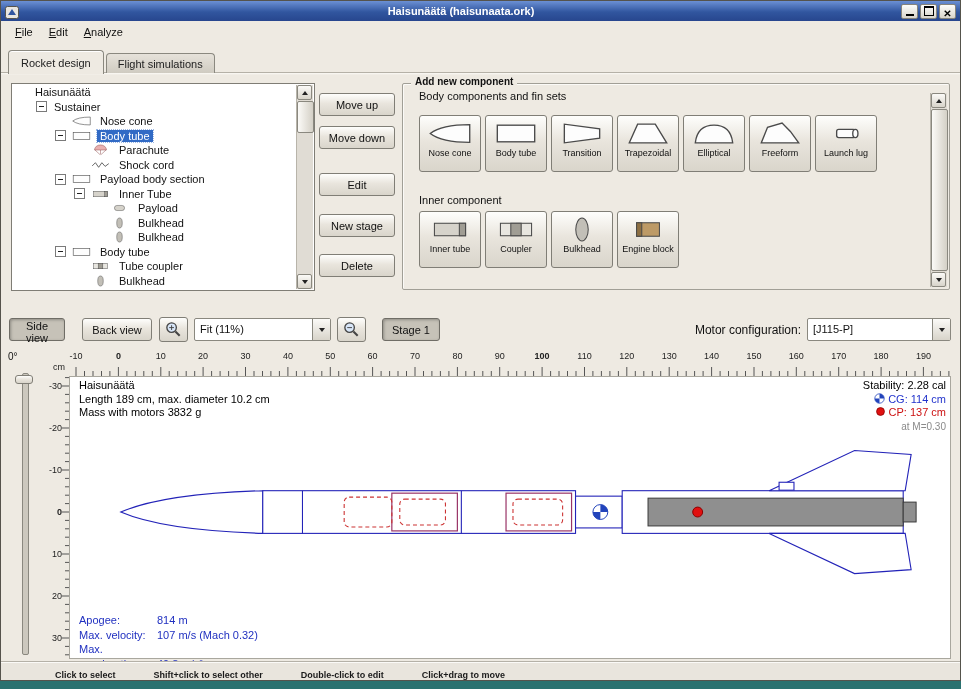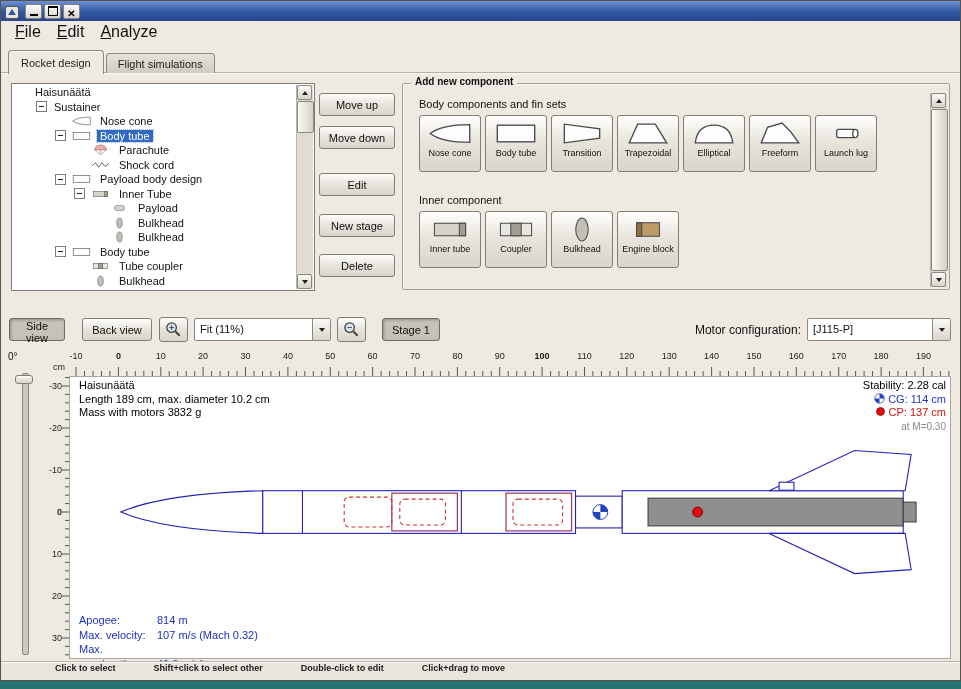--- a/index.html
+++ b/index.html
@@ -14,21 +14,21 @@
   .titlebar .title{flex:1;text-align:center;font-weight:bold;font-size:11px;}
   .winbtn{width:17px;height:15px;margin-left:2px;flex:none;
     background:linear-gradient(#fdfdfb,#d8d4ca);border:1px solid #86847c;border-radius:2px;
     display:grid;place-items:center;padding:0;}
   .g-min{width:8px;height:2px;background:#000;margin-top:8px;}
   .g-max{width:8px;height:7px;border:1px solid #000;border-top-width:2px;}
   .g-cls::before{content:"✕";font-size:10px;font-weight:bold;color:#000;line-height:1;}
   
   .menubar{position:absolute;top:20px;left:0;right:0;height:22px;background:#eeeae2;
     display:flex;align-items:center;padding-left:6px;}
-  .mi{display:inline-block;padding:3px 8px;font-size:16px;color:#111;}
+  .mi{display:inline-block;padding:3px 8px;font-size:11px;color:#111;}
   .mi::first-letter{text-decoration:underline;}
   
   .tabbar{position:absolute;top:45px;left:7px;height:27px;display:flex;align-items:flex-end;z-index:3;}
   .tab{font-size:11px;padding:4px 11px 3px;border:1px solid #8a887f;border-bottom:none;
     border-radius:4px 4px 0 0;background:linear-gradient(#e6e2da,#cfcbc1);margin-right:2px;color:#222;}
   .tab.active{background:#eeeae2;padding:6px 12px 5px;box-shadow:inset 0 1px 0 #fff;margin-bottom:-1px;}
   .panel-edge{position:absolute;top:71px;left:0;right:0;height:2px;
     background:linear-gradient(#fbfaf6,#eeeae2);border-top:1px solid #b5b1a7;}
   
   .treewrap{position:absolute;left:10px;top:82px;width:302px;height:206px;background:#fff;
@@ -58,21 +58,21 @@
     border-radius:3px;font-family:"Liberation Sans","DejaVu Sans",sans-serif;font-size:11px;color:#111;}
   .pressed{background:#c6c2b8;box-shadow:inset 1px 1px 3px rgba(0,0,0,.28);border-color:#6f6d66;}
   #actions{position:absolute;left:318px;top:92px;width:76px;height:190px;}
   .abtn{position:absolute;left:0;width:76px;height:23px;}
   
   .group{position:absolute;left:401px;top:82px;width:546px;height:205px;border:1px solid #a19f96;
     border-radius:2px;box-shadow:inset 1px 1px 0 #fbfaf7;}
   .glegend{position:absolute;left:8px;top:-8px;background:#eeeae2;padding:0 4px;
     font-weight:bold;font-size:10px;color:#111;}
   .slabel{position:absolute;left:16px;font-size:11px;color:#111;}
-  #sl0{top:14px;} #sl1{top:110px;}
+  #sl0{top:6px;} #sl1{top:110px;}
   .crow{position:absolute;left:16px;display:flex;gap:4px;}
   #secrow0{top:31px;} #secrow1{top:127px;}
   .cbtn{width:62px;height:57px;display:flex;flex-direction:column;align-items:center;
     justify-content:flex-start;padding:4px 1px 2px;gap:2px;}
   .ci{width:46px;height:27px;flex:none;}
   .ci svg{width:100%;height:100%;display:block;}
   .cl{font-size:9px;line-height:1.1;text-align:center;color:#111;}
   #grpsb{right:2px;top:9px;bottom:2px;}
   
   .tbtn{position:absolute;height:23px;}
@@ -109,36 +109,37 @@
   #rocketsvg{position:absolute;left:0;top:0;width:100%;height:100%;}
   #info{position:absolute;left:78px;top:378px;font-size:11px;line-height:13.5px;color:#000;}
   #stab{position:absolute;right:14px;top:378px;text-align:right;font-size:11px;line-height:13.5px;}
   #stab .st1{color:#000;} #stab .st2{color:#2233cc;} #stab .st3{color:#cc1111;}
   #stab .st4{color:#8a8a8a;font-size:10px;}
   #stab svg{width:11px;height:11px;vertical-align:-1px;margin-right:3px;}
   #flight{position:absolute;left:78px;top:612px;font-size:11px;line-height:14.5px;color:#2030c0;}
   .flab{display:inline-block;width:78px;}
   
   #hints{position:absolute;left:0;right:0;top:661px;height:17px;background:#e9e5dd;
-    border-top:1px solid #fbfaf7;box-shadow:0 -1px 0 #b5b1a7;display:flex;align-items:flex-start;
+    border-top:1px solid #fbfaf7;box-shadow:0 -1px 0 #b5b1a7;display:flex;align-items:flex-end;
     padding-left:54px;gap:38px;}
   .hint{font-size:9px;font-weight:bold;color:#1a1a1a;white-space:nowrap;}
 </style>
 </head>
 <body>
 
 <div class="window">
 
   <div class="titlebar">
     <span class="title-icon">
       <svg viewBox="0 0 14 13">
           <rect x="0.5" y="0.5" width="13" height="12" rx="2" fill="#e8e6e0" stroke="#55534c"></rect>
           <path d="M3,9 L7,3 L11,9 Z" fill="#31569f"></path>
         </svg>
     </span>
+    <span class="title">Haisunäätä (haisunaata.ork)</span>
     <button class="winbtn">
         <span class="g-min"></span>
       </button>
     <button class="winbtn">
         <span class="g-max"></span>
       </button>
     <button class="winbtn">
         <span class="g-cls"></span>
       </button>
   </div>
@@ -202,21 +203,21 @@
           </span>
           <span class="tlabel">Shock cord</span>
         </div>
         <div class="trow" style="padding-left:42px">
           <span class="texp"></span>
           <span class="ticon">
             <svg viewBox="0 0 44 26" preserveAspectRatio="xMidYMid meet">
               <rect x="4" y="5" width="36" height="16" fill="#fdfdfd" stroke="#4a4a4a" stroke-width="1.3"></rect>
             </svg>
           </span>
-          <span class="tlabel">Payload body design</span>
+          <span class="tlabel">Payload body section</span>
         </div>
         <div class="trow" style="padding-left:61px">
           <span class="texp"></span>
           <span class="ticon">
             <svg viewBox="0 0 44 26" preserveAspectRatio="xMidYMid meet">
               <rect x="7" y="7" width="30" height="12" fill="#d6d3cb" stroke="#4a4a4a"></rect>
               <rect x="31" y="7" width="6" height="12" fill="#a09d94" stroke="#4a4a4a"></rect>
             </svg>
           </span>
           <span class="tlabel">Inner Tube</span>

